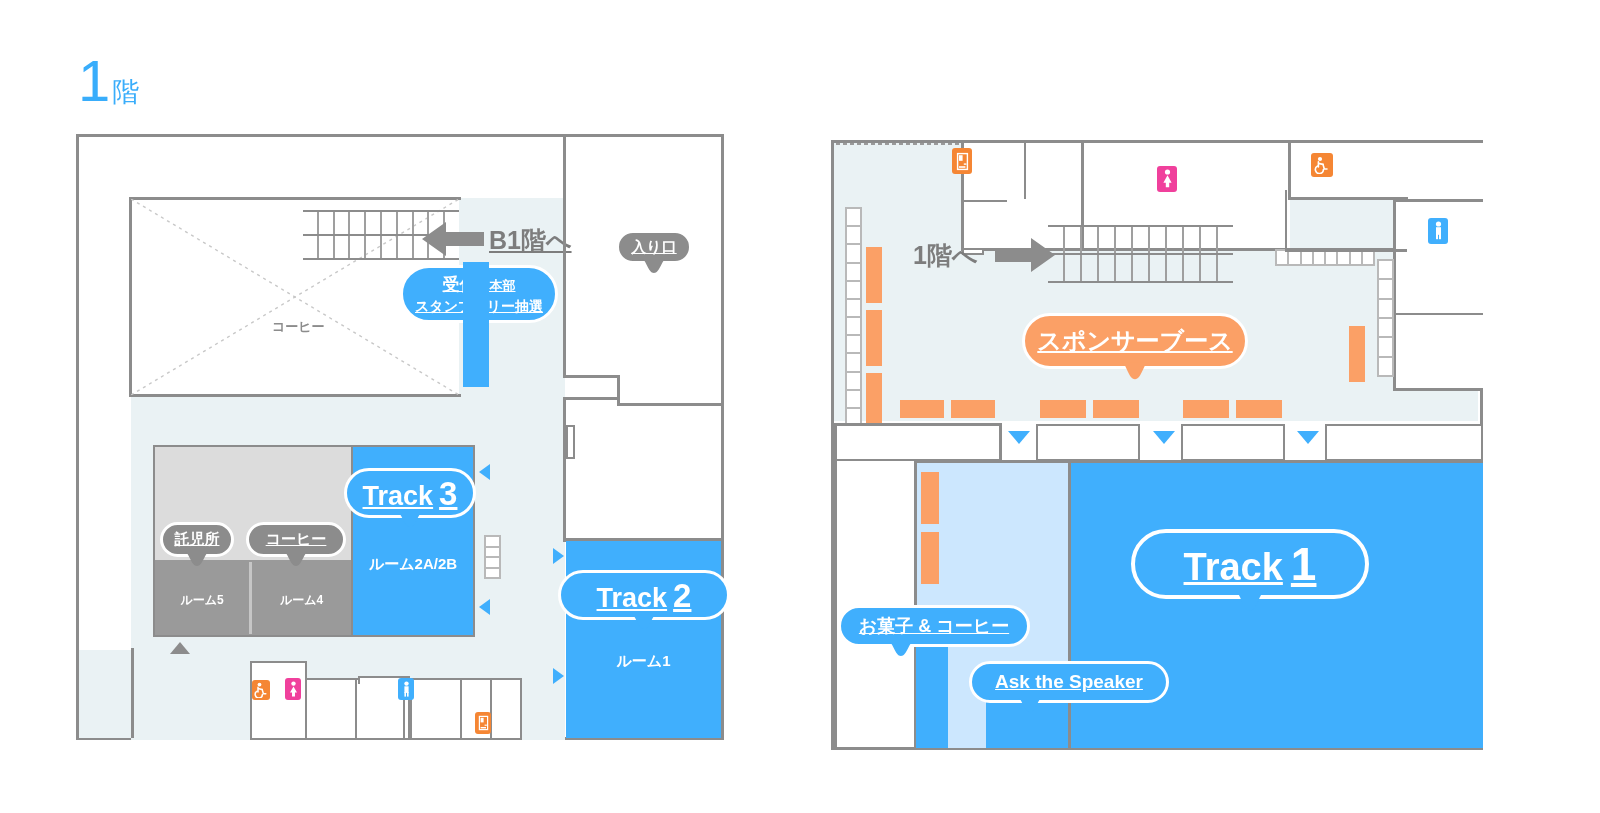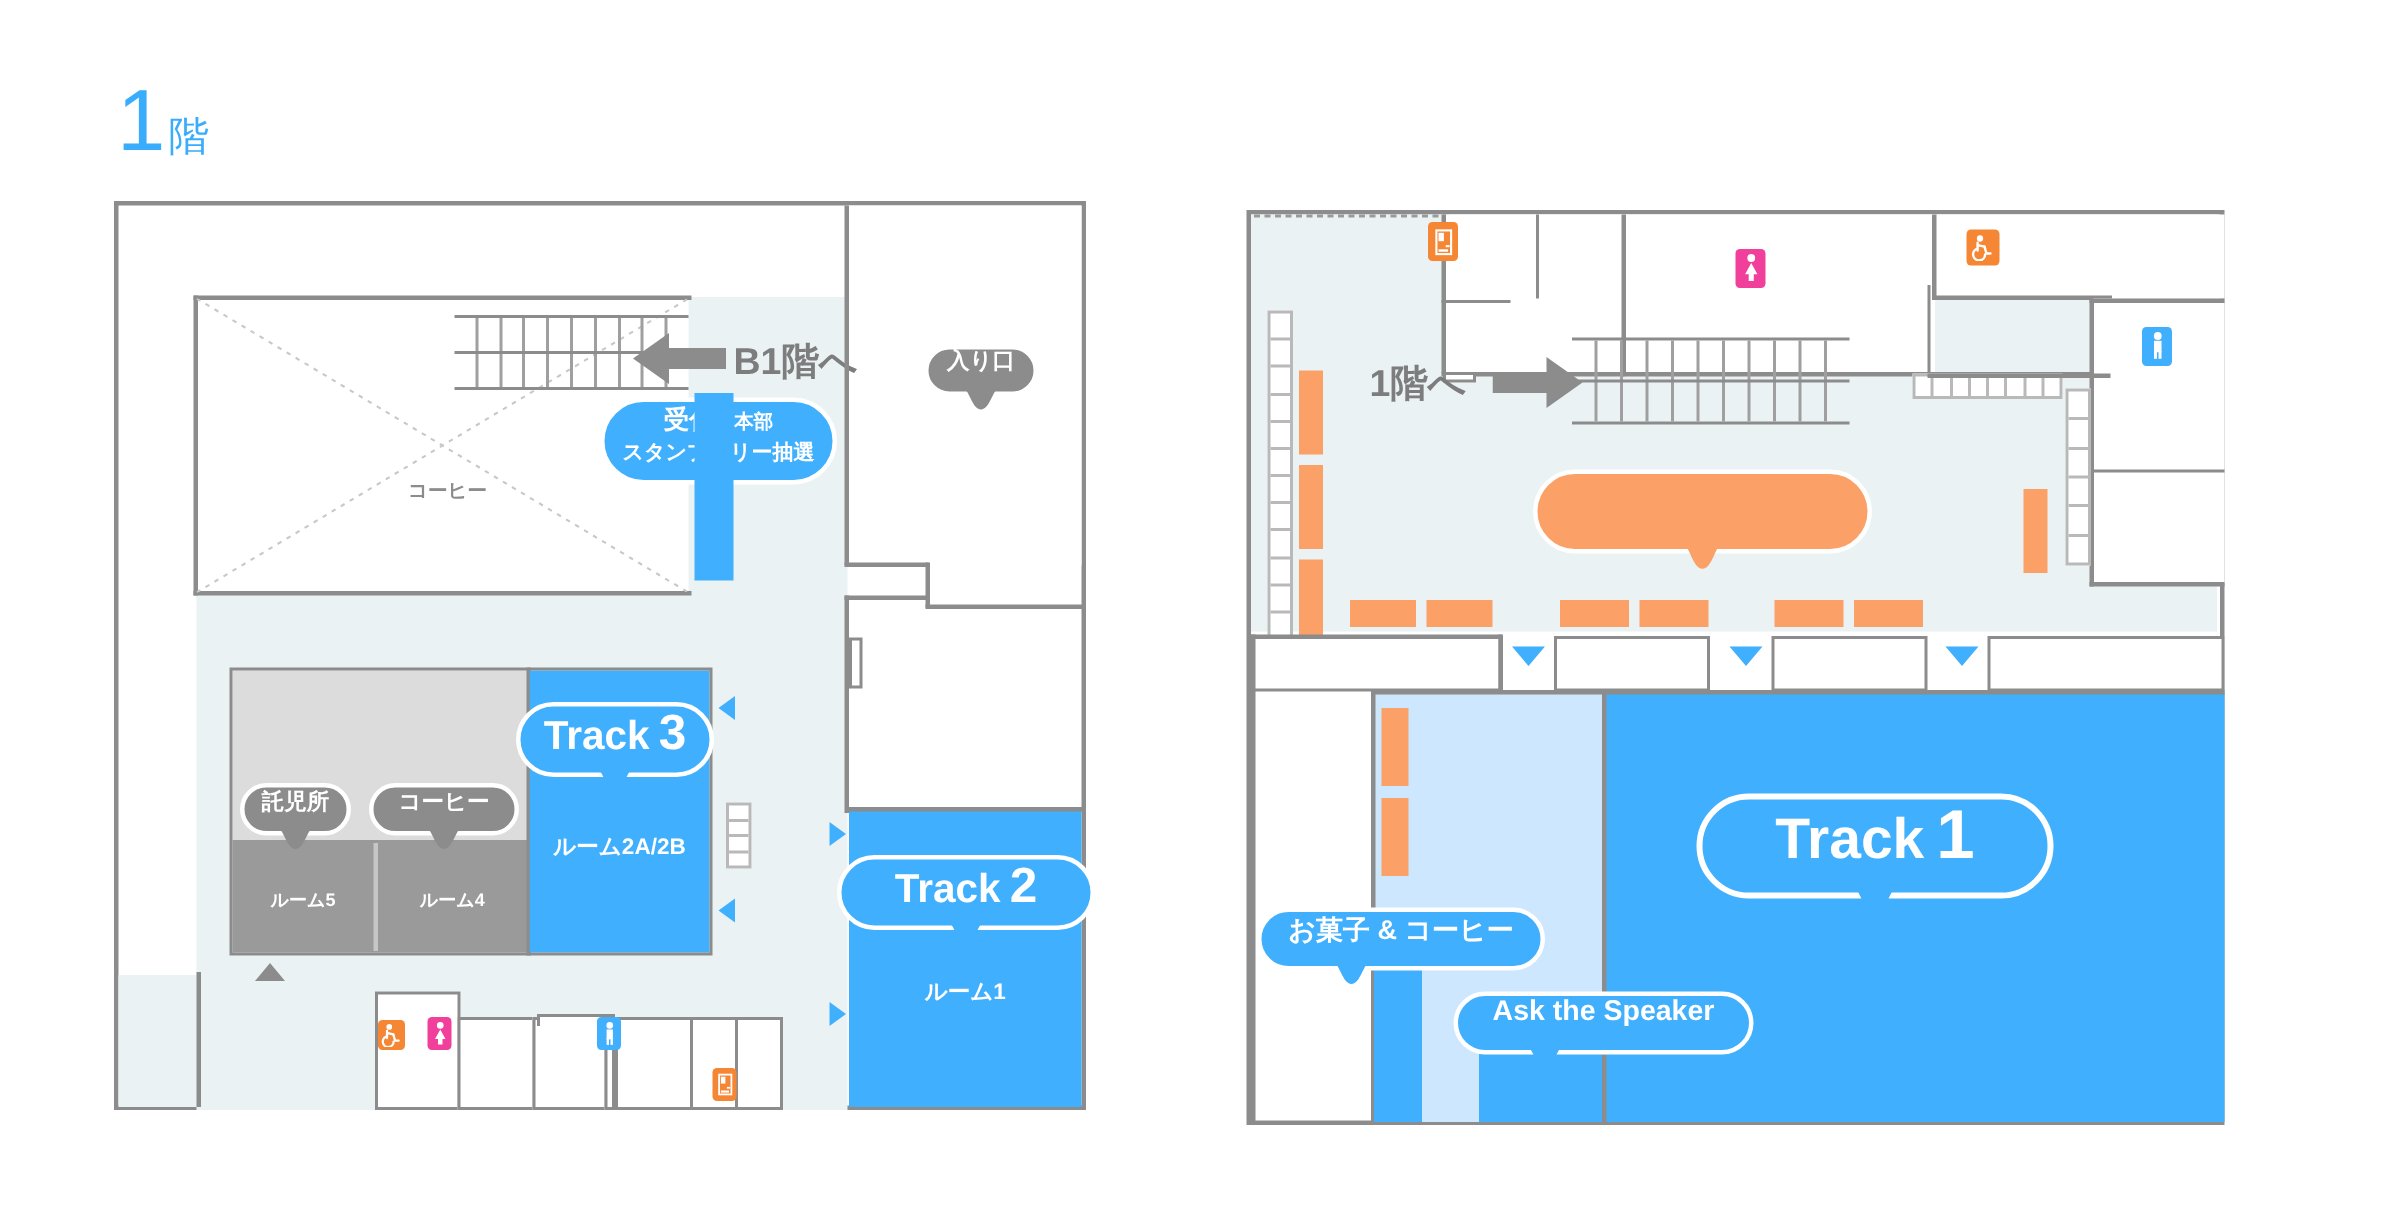--- a/index.html
+++ b/index.html
@@ -33,22 +33,22 @@
   
   .ladder{position:absolute;box-sizing:border-box;border:2px solid #b9b9b9;display:flex;flex-direction:column;background:#fff;}
   .ladder .rung{flex:1 1 auto;border-bottom:2px solid #b9b9b9;box-sizing:border-box;}
   .ladder .rung:last-child{border-bottom:none;}
   .ladder-h{position:absolute;box-sizing:border-box;border:2px solid #b9b9b9;display:flex;background:#fff;}
   .ladder-h .rung{flex:1 1 auto;border-right:2px solid #b9b9b9;box-sizing:border-box;}
   .ladder-h .rung:last-child{border-right:none;}
 
   
   .bubble{position:absolute;box-sizing:border-box;border:3px solid #ffffff;border-radius:999px;
-          display:flex;flex-direction:column;align-items:center;
-          color:#ffffff;font-weight:bold;text-align:center;white-space:nowrap;}
+          display:flex;flex-direction:column;align-items:center;justify-content:center;
+          color:#ffffff;font-weight:bold;text-align:center;white-space:nowrap;text-decoration:underline;}
   .bubble .tail{position:absolute;left:50%;bottom:-15px;transform:translateX(-50%);width:40px;height:17px;}
   .bubble.blue{background:#40AFFD;}
   .bubble.orange{background:#FBA066;}
   .bubble.gray{background:#8c8c8c;}
   .bubble-main{font-size:27px;line-height:1;}
   .bubble-main .num{font-size:33px;margin-left:6px;}
   .bubble-xs{font-size:14px;line-height:1.1;font-weight:bold;}
 
   
   .room-label{position:absolute;color:#ffffff;font-weight:bold;white-space:nowrap;text-align:center;}
@@ -108,21 +108,21 @@
         <div class="step"></div>
         <div class="step"></div>
       <div class="step"></div>
         <div class="step"></div>
     </div>
     <div class="stairs-mid" style="left:303px;top:234px;width:156px;height:2px;"></div>
 
     <svg class="big-arrow" style="left:420px;top:218px;" width="66" height="42">
       <path d="M2 21 L26 4 L26 14 L64 14 L64 28 L26 28 L26 38 Z" fill="#8c8c8c"></path>
     </svg>
-    <div class="dir-text" style="left:489px;top:224px;">B1階へ</div>
+    <div class="dir-text" style="left:489px;top:224px;text-decoration:underline;">B1階へ</div>
 
     <div class="bubble gray" style="left:616px;top:230px;width:76px;height:34px;">
       <span class="bubble-xs" style="font-size:15px;">入り口</span>
       <svg class="tail" viewBox="0 0 40 17">
           <path d="M8 0 C12 0 14 14 20 14 C26 14 28 0 32 0 Z" fill="#8c8c8c"></path>
         </svg>
     </div>
 
     <div class="bubble blue" style="left:400px;top:265px;width:158px;height:58px;border-radius:30px;">
       <div style="display:flex;align-items:baseline;">
@@ -370,20 +370,21 @@
     <div class="ficon" style="left:1428px;top:218px;width:20px;height:26px;background:#40AFFD;">
       <svg width="13" height="20" viewBox="0 0 13 20">
           <circle cx="6.5" cy="3" r="2.6" fill="#fff"></circle>
           <rect x="4" y="6.2" width="5" height="7.6" fill="#fff"></rect>
           <rect x="4" y="13" width="2" height="5.2" fill="#fff"></rect>
           <rect x="7" y="13" width="2" height="5.2" fill="#fff"></rect>
         </svg>
     </div>
 
     <div class="bubble orange" style="left:1022px;top:313px;width:226px;height:56px;border-radius:28px;">
+      <span style="font-size:24px;">スポンサーブース</span>
       <svg class="tail" viewBox="0 0 40 17" style="bottom:-16px;width:44px;height:20px;">
           <path d="M8 0 C12 0 14 15 20 15 C26 15 28 0 32 0 Z" fill="#FBA066"></path>
         </svg>
     </div>
 
     <div class="fill-orange" style="left:900px;top:400px;width:44px;height:18px;"></div>
     <div class="fill-orange" style="left:951px;top:400px;width:44px;height:18px;"></div>
     <div class="fill-orange" style="left:1040px;top:400px;width:46px;height:18px;"></div>
     <div class="fill-orange" style="left:1093px;top:400px;width:46px;height:18px;"></div>
     <div class="fill-orange" style="left:1183px;top:400px;width:46px;height:18px;"></div>

